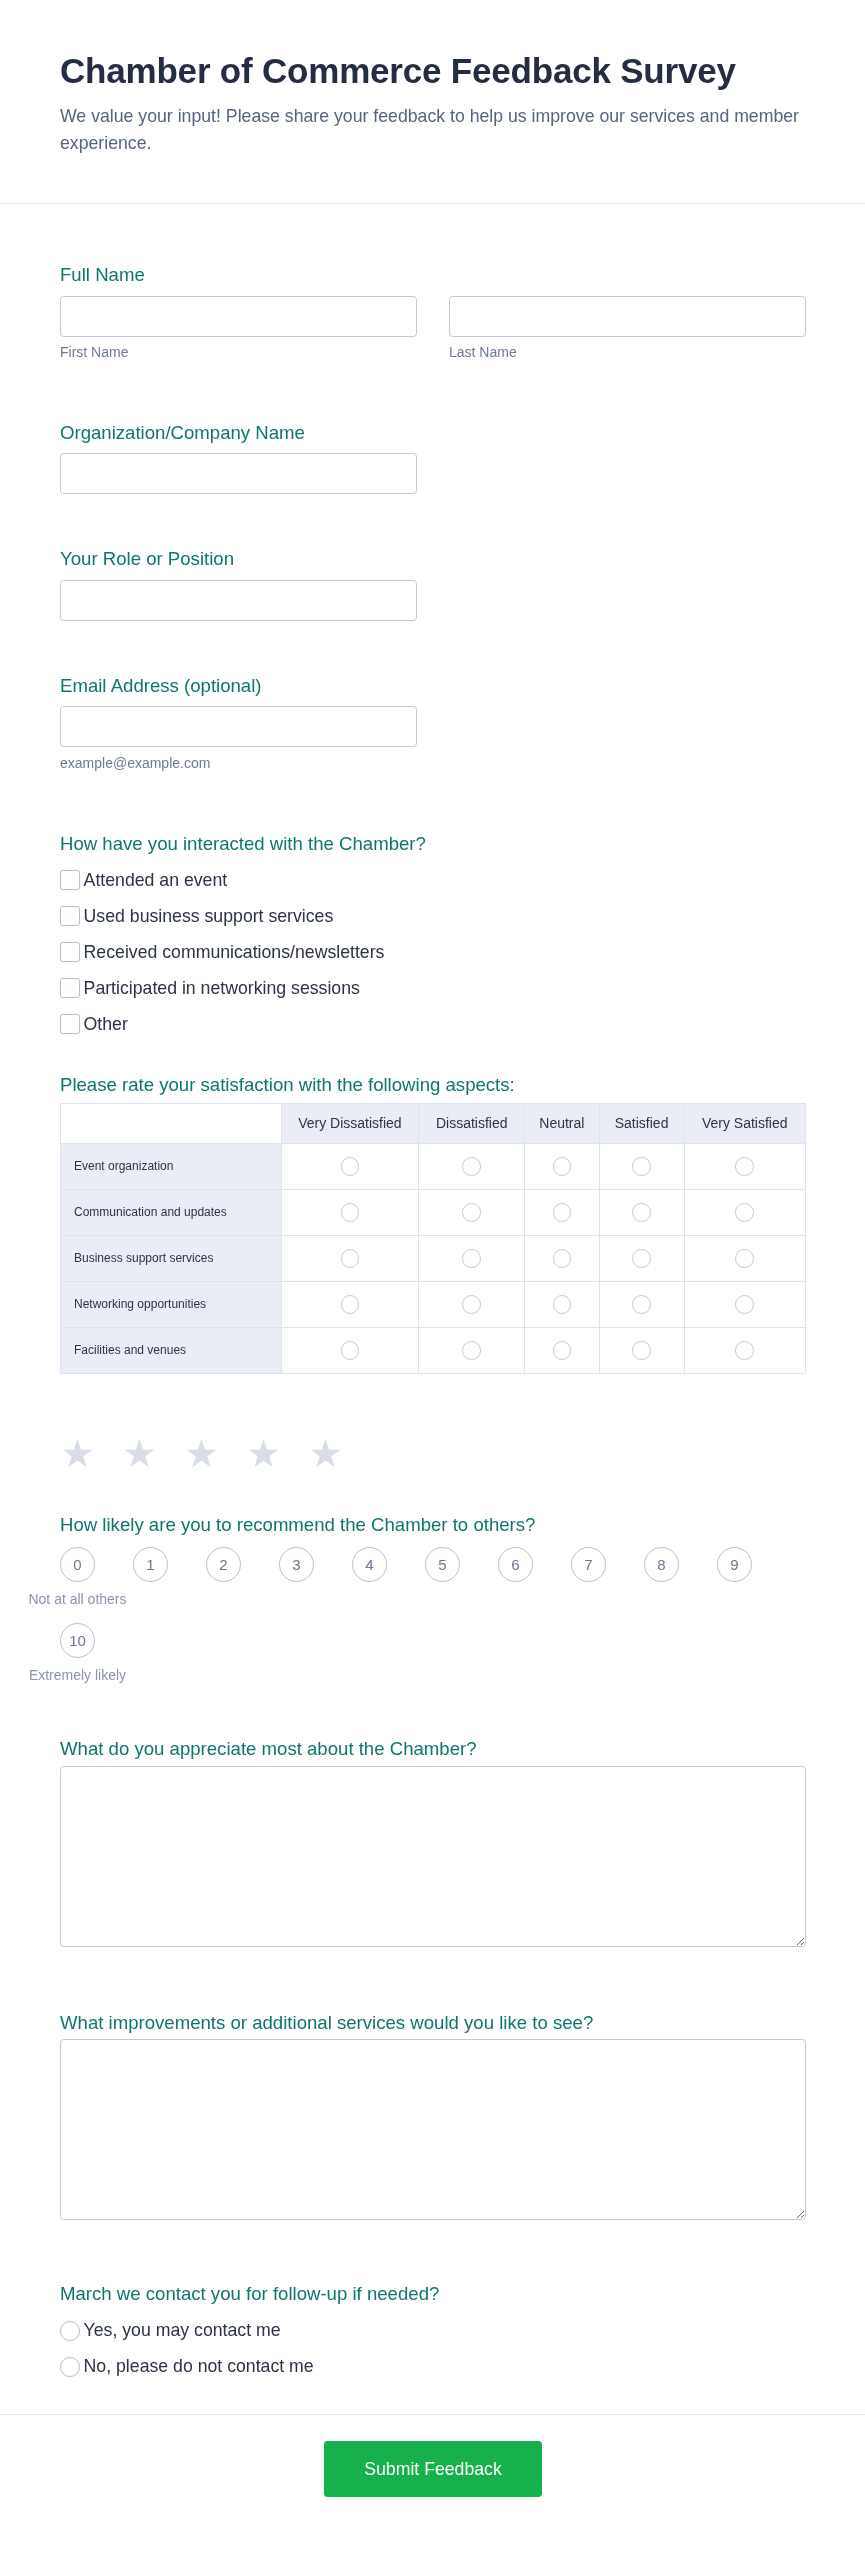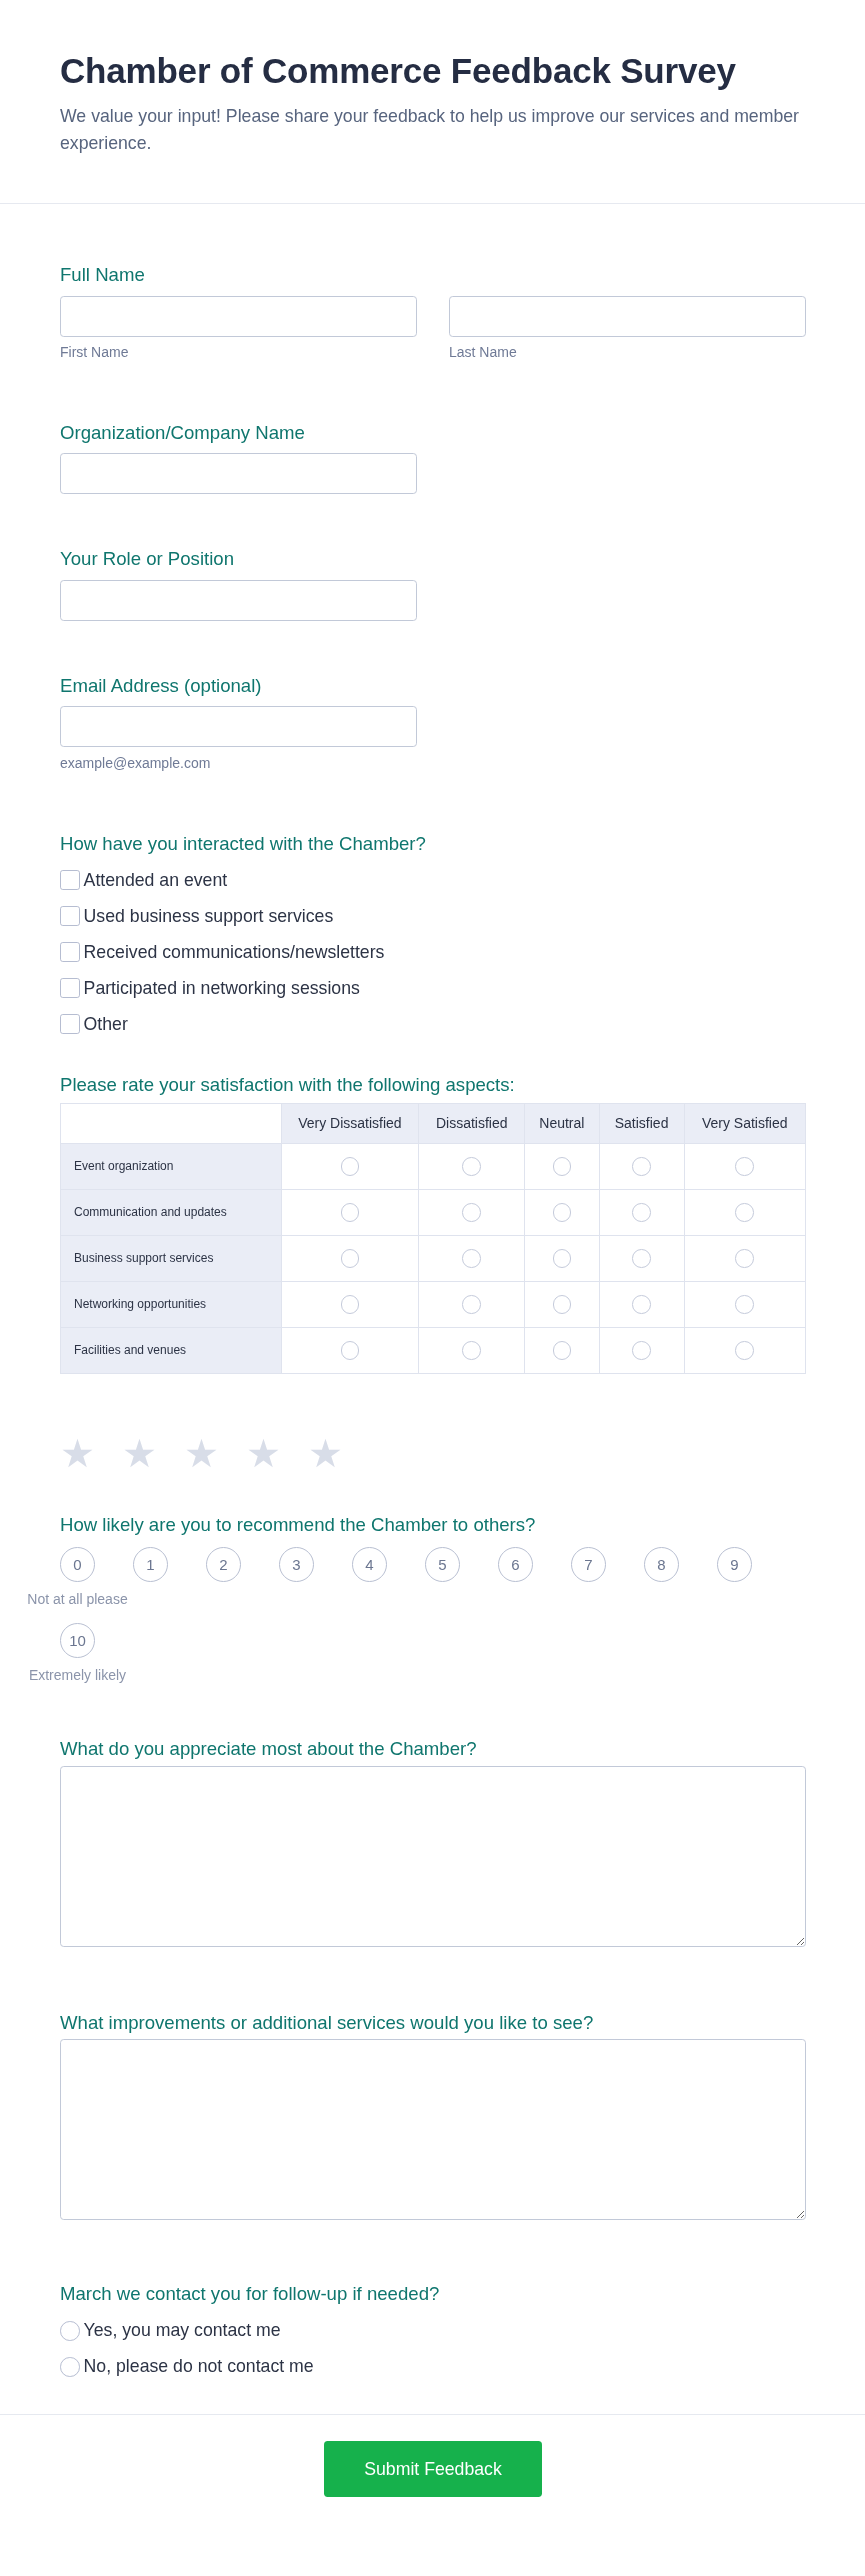--- a/index.html
+++ b/index.html
@@ -309,21 +309,21 @@
       <span class="star">★</span>
       <span class="star">★</span>
     </div>
   </section>
 
   <section class="field f-nps">
     <label class="q-label">How likely are you to recommend the Chamber to others?</label>
     <div class="nps-scale">
       <div class="nps-item">
         <span class="nps-circle">0</span>
-        <span class="nps-edge-label">Not at all please</span>
+        <span class="nps-edge-label">Not at all others</span>
       </div>
       <div class="nps-item">
         <span class="nps-circle">1</span>
       </div>
       <div class="nps-item">
         <span class="nps-circle">2</span>
       </div>
       <div class="nps-item">
         <span class="nps-circle">3</span>
       </div>

